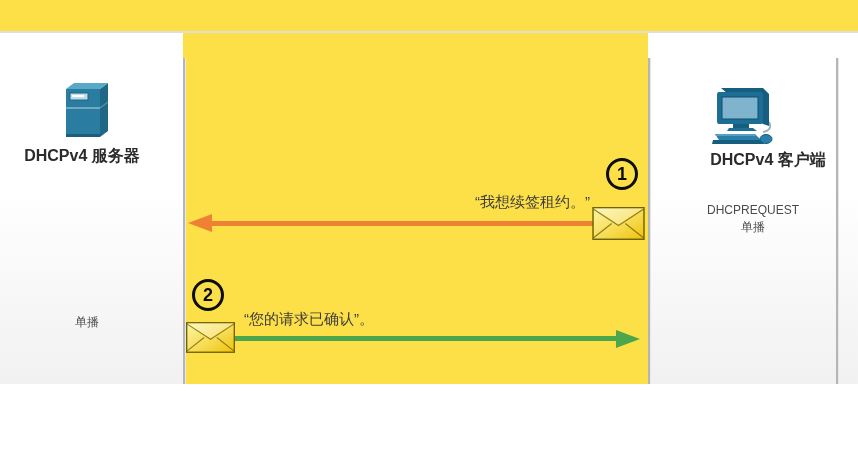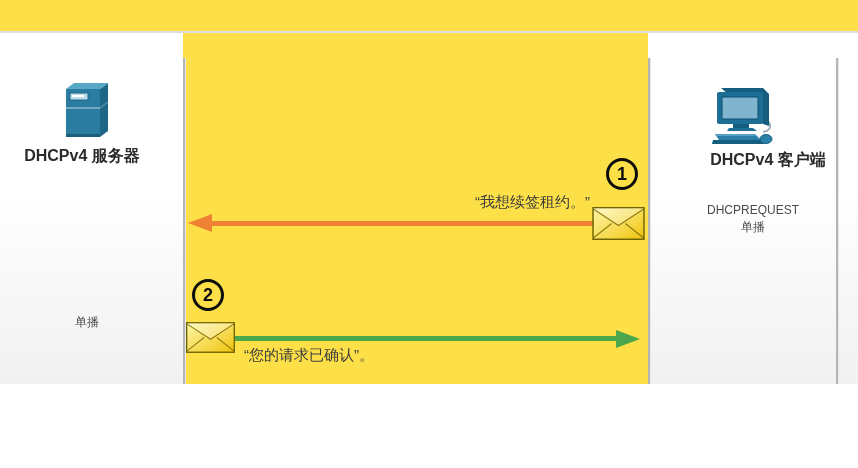--- a/index.html
+++ b/index.html
@@ -103,21 +103,21 @@
     </svg>
   </div>
   <div class="proto-label" style="left:683px;top:202px;">
     <div>DHCPREQUEST</div>
     <div>单播</div>
   </div>
 
   <div class="step-circle" style="left:192px;top:279px;">
     <span>2</span>
   </div>
-  <div class="quote" style="left:244px;top:310px;margin-top:36px;">“您的请求已确认”。</div>
+  <div class="quote" style="left:244px;top:310px;">“您的请求已确认”。</div>
   <div class="shaft green" style="left:232px;top:336px;width:386px;"></div>
   <div class="head right-green" style="left:616px;top:330px;"></div>
   <div class="envelope" style="left:186px;top:321px;">
     <svg class="icon-svg" width="49" height="33" viewBox="0 0 54 34">
       <defs>
         <linearGradient id="gold2" x1="0" y1="0" x2="1" y2="1">
           <stop offset="0" stop-color="#FDF6A9"></stop>
           <stop offset="0.55" stop-color="#F7DC55"></stop>
           <stop offset="1" stop-color="#EFC20A"></stop>
         </linearGradient>

